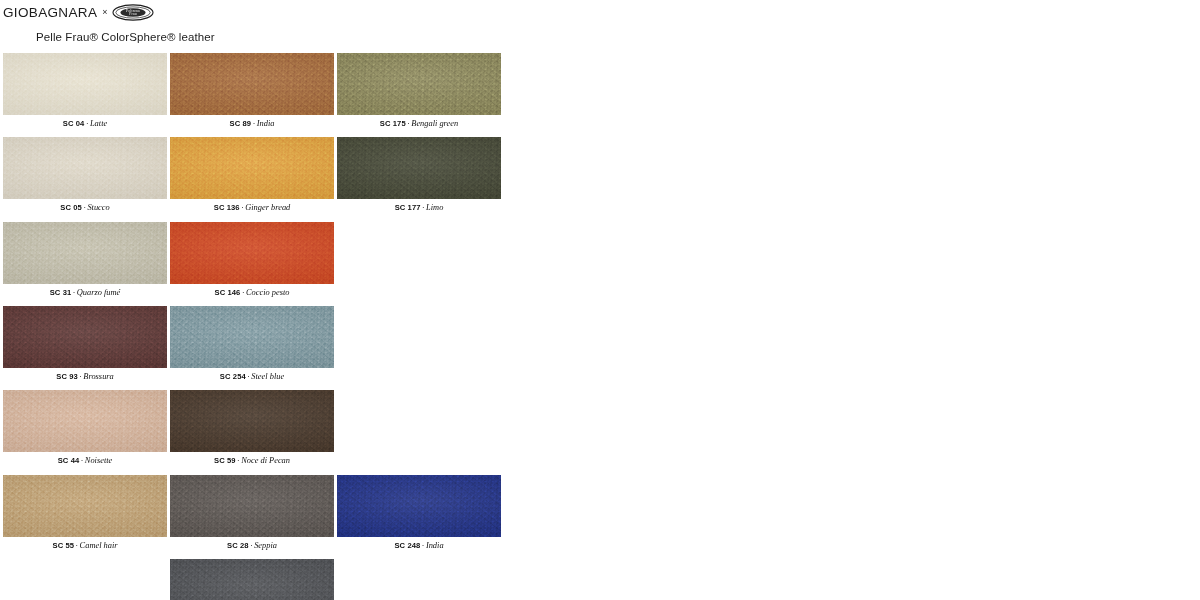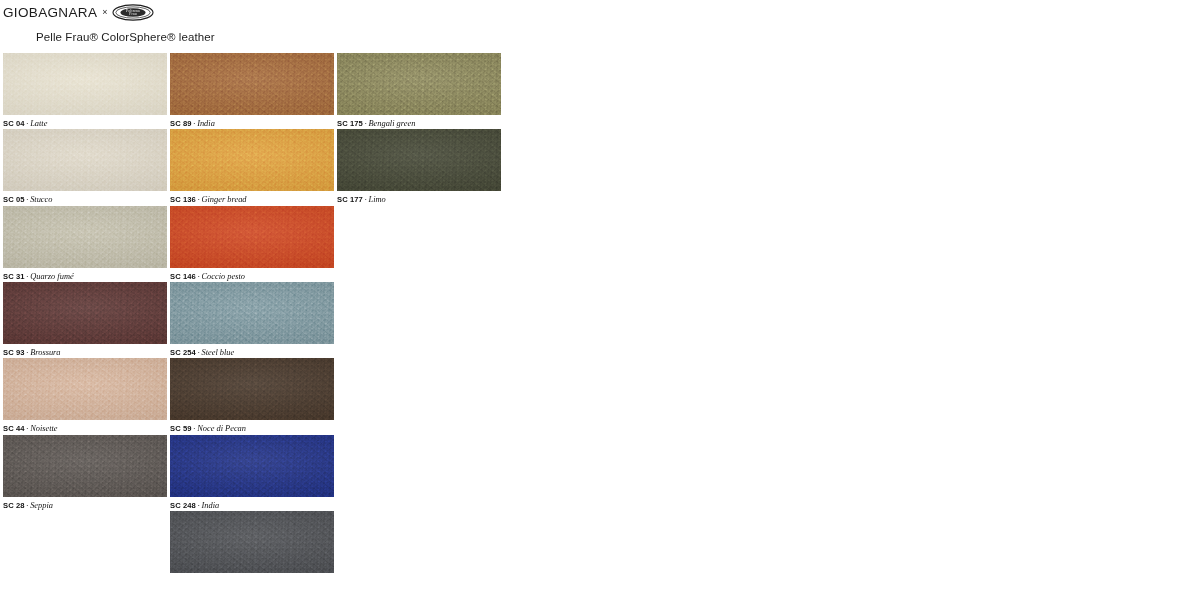--- a/index.html
+++ b/index.html
@@ -107,22 +107,23 @@
   }
   .chip .sheen {
     position: absolute;
     inset: 0;
     background:
       radial-gradient(ellipse 120% 90% at 50% 42%, rgba(255,255,255,0.10), rgba(0,0,0,0.07) 85%);
     pointer-events: none;
   }
 
   .caption {
+    text-align: center;
     padding-top: 4px;
-    padding-bottom: 0;
+    padding-bottom: 8px;
     font-size: 7.6px;
     color: #111111;
     white-space: nowrap;
     line-height: 1.1;
   }
   .caption .code {
     font-family: "Liberation Sans", sans-serif;
     font-weight: 700;
     letter-spacing: 0.1px;
     font-size: 7.6px;
@@ -250,20 +251,27 @@
         <div class="cell">
           <div class="chip" style="background-color: rgb(70, 54, 41);">
             <div class="grain"></div>
             <div class="sheen"></div>
           </div>
           <div class="caption"><span class="code">SC 59</span><span class="dot">·</span><span class="name">Noce di Pecan</span></div>
         </div>
       </div>
       <div class="grid-row">
         <div class="cell">
+          <div class="chip" style="background-color: rgb(192, 161, 115);">
+            <div class="grain"></div>
+            <div class="sheen"></div>
+          </div>
+          <div class="caption"><span class="code">SC 55</span><span class="dot">·</span><span class="name">Camel hair</span></div>
+        </div>
+        <div class="cell">
           <div class="chip" style="background-color: rgb(90, 84, 80);">
             <div class="grain"></div>
             <div class="sheen"></div>
           </div>
           <div class="caption"><span class="code">SC 28</span><span class="dot">·</span><span class="name">Seppia</span></div>
         </div>
         <div class="cell">
           <div class="chip" style="background-color: rgb(31, 47, 130);">
             <div class="grain"></div>
             <div class="sheen"></div>

